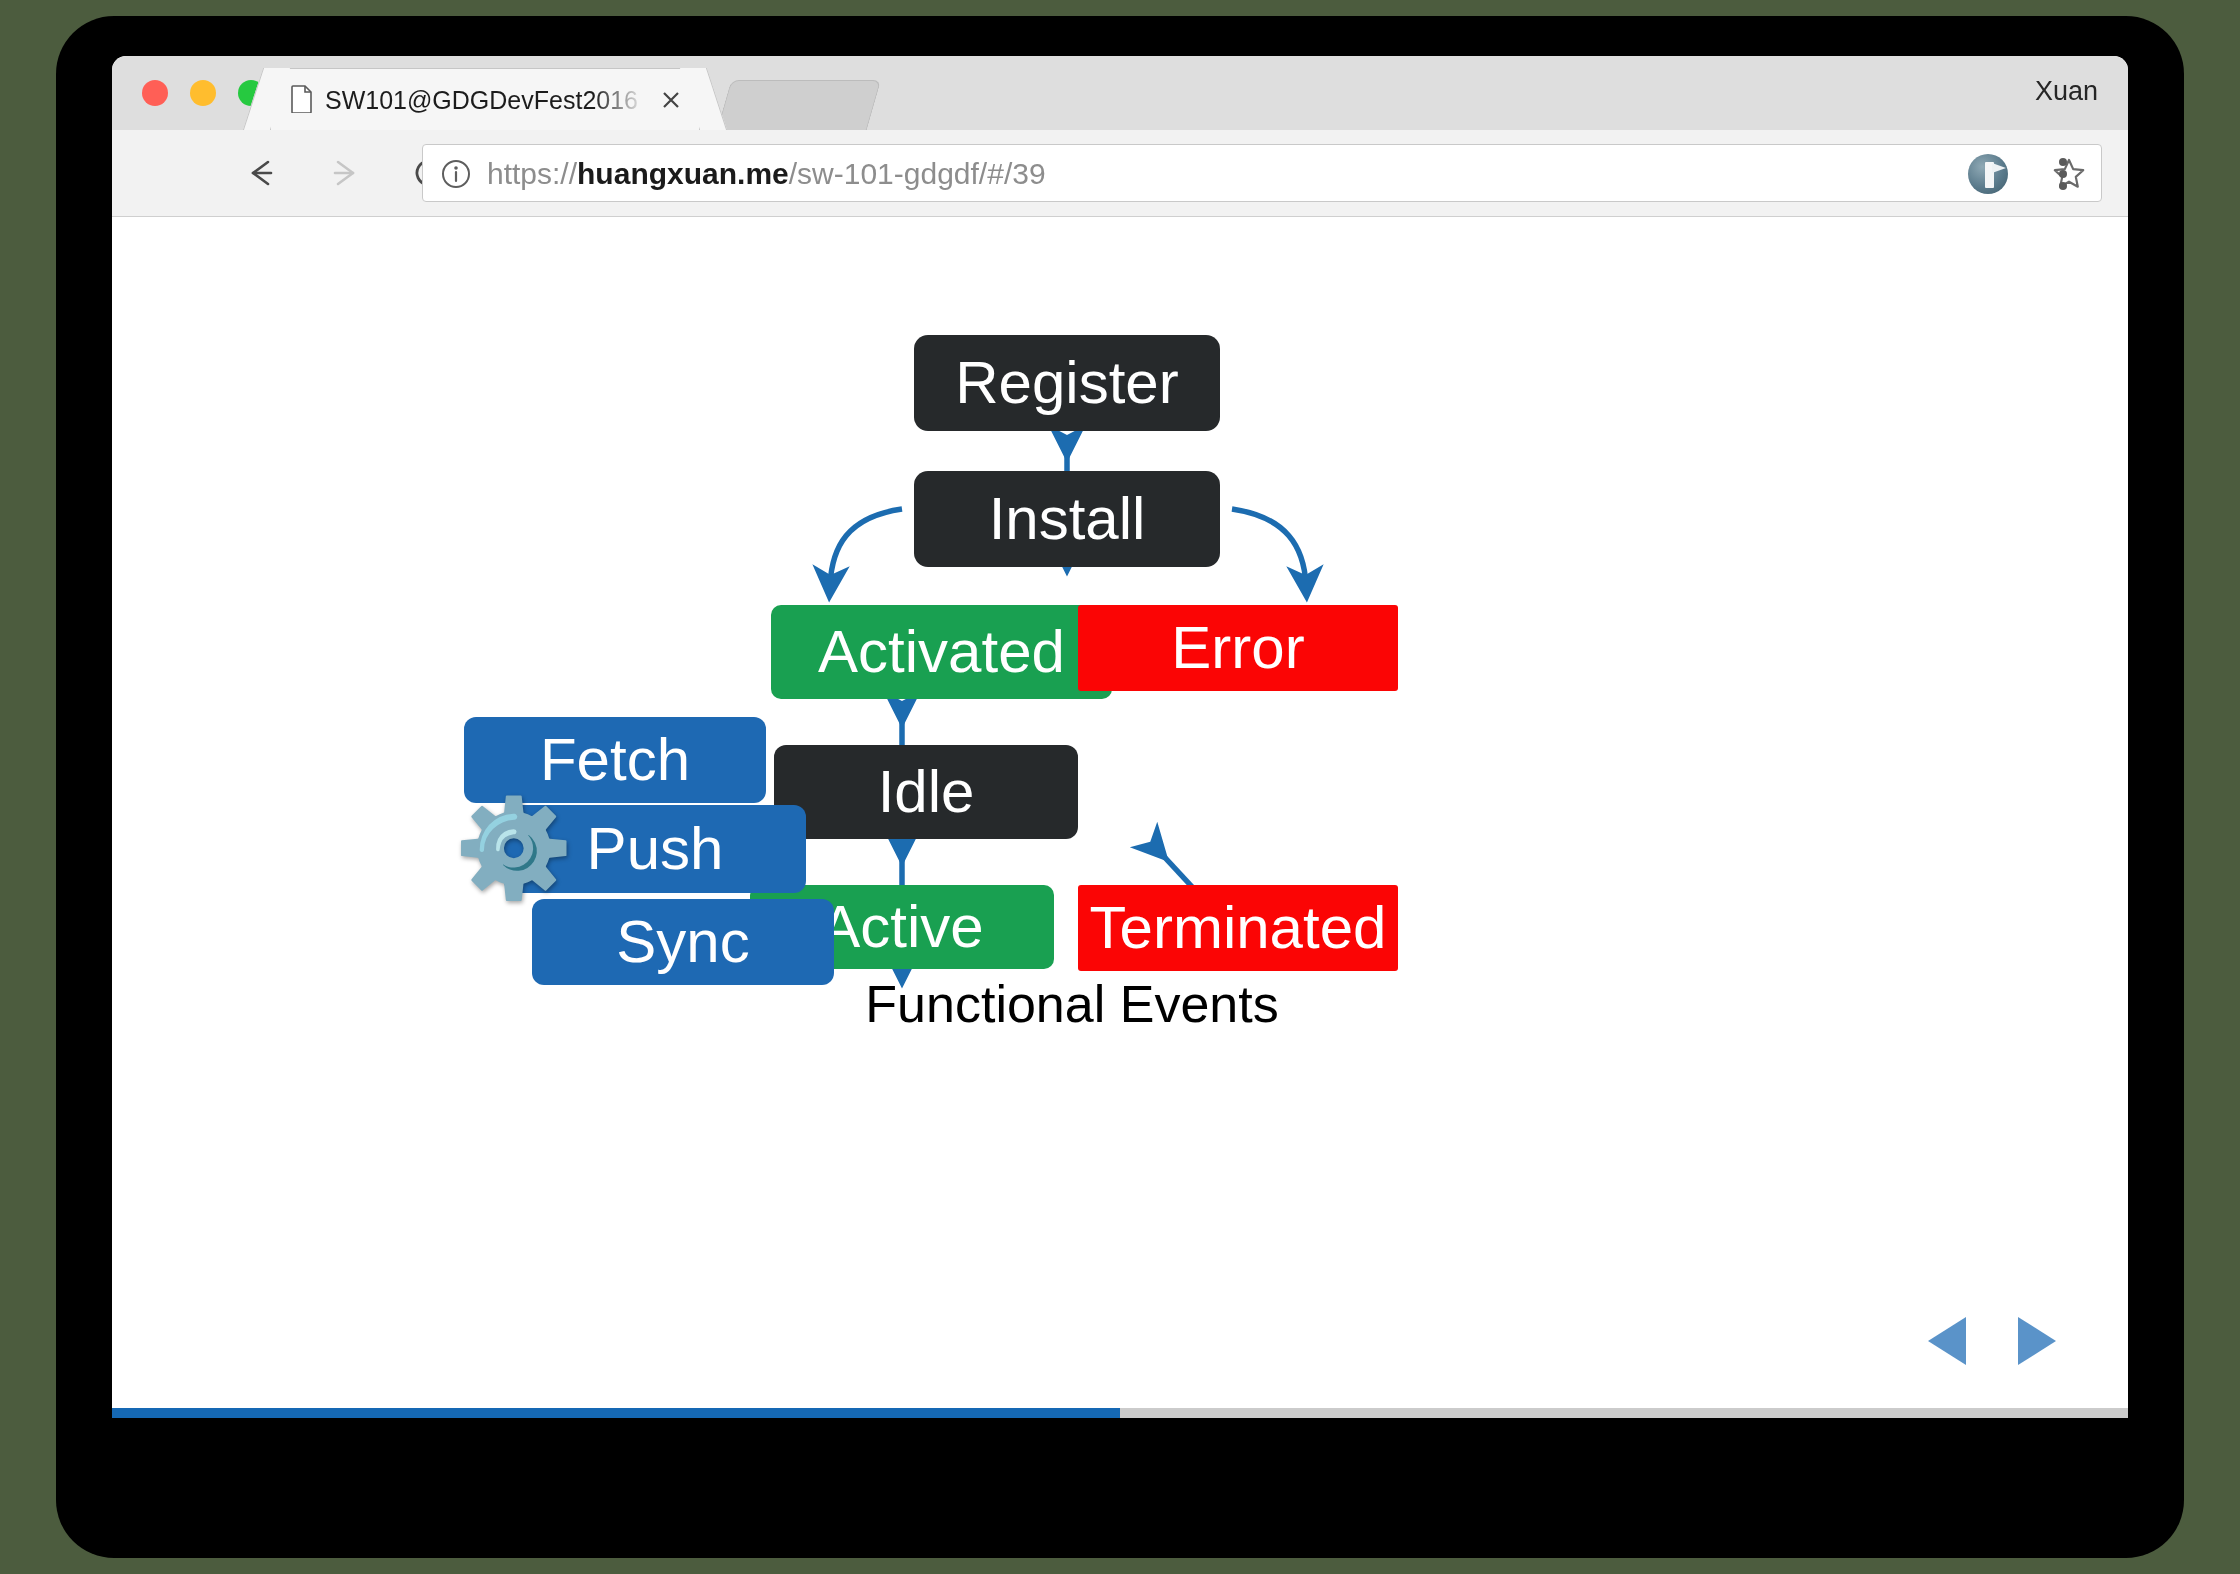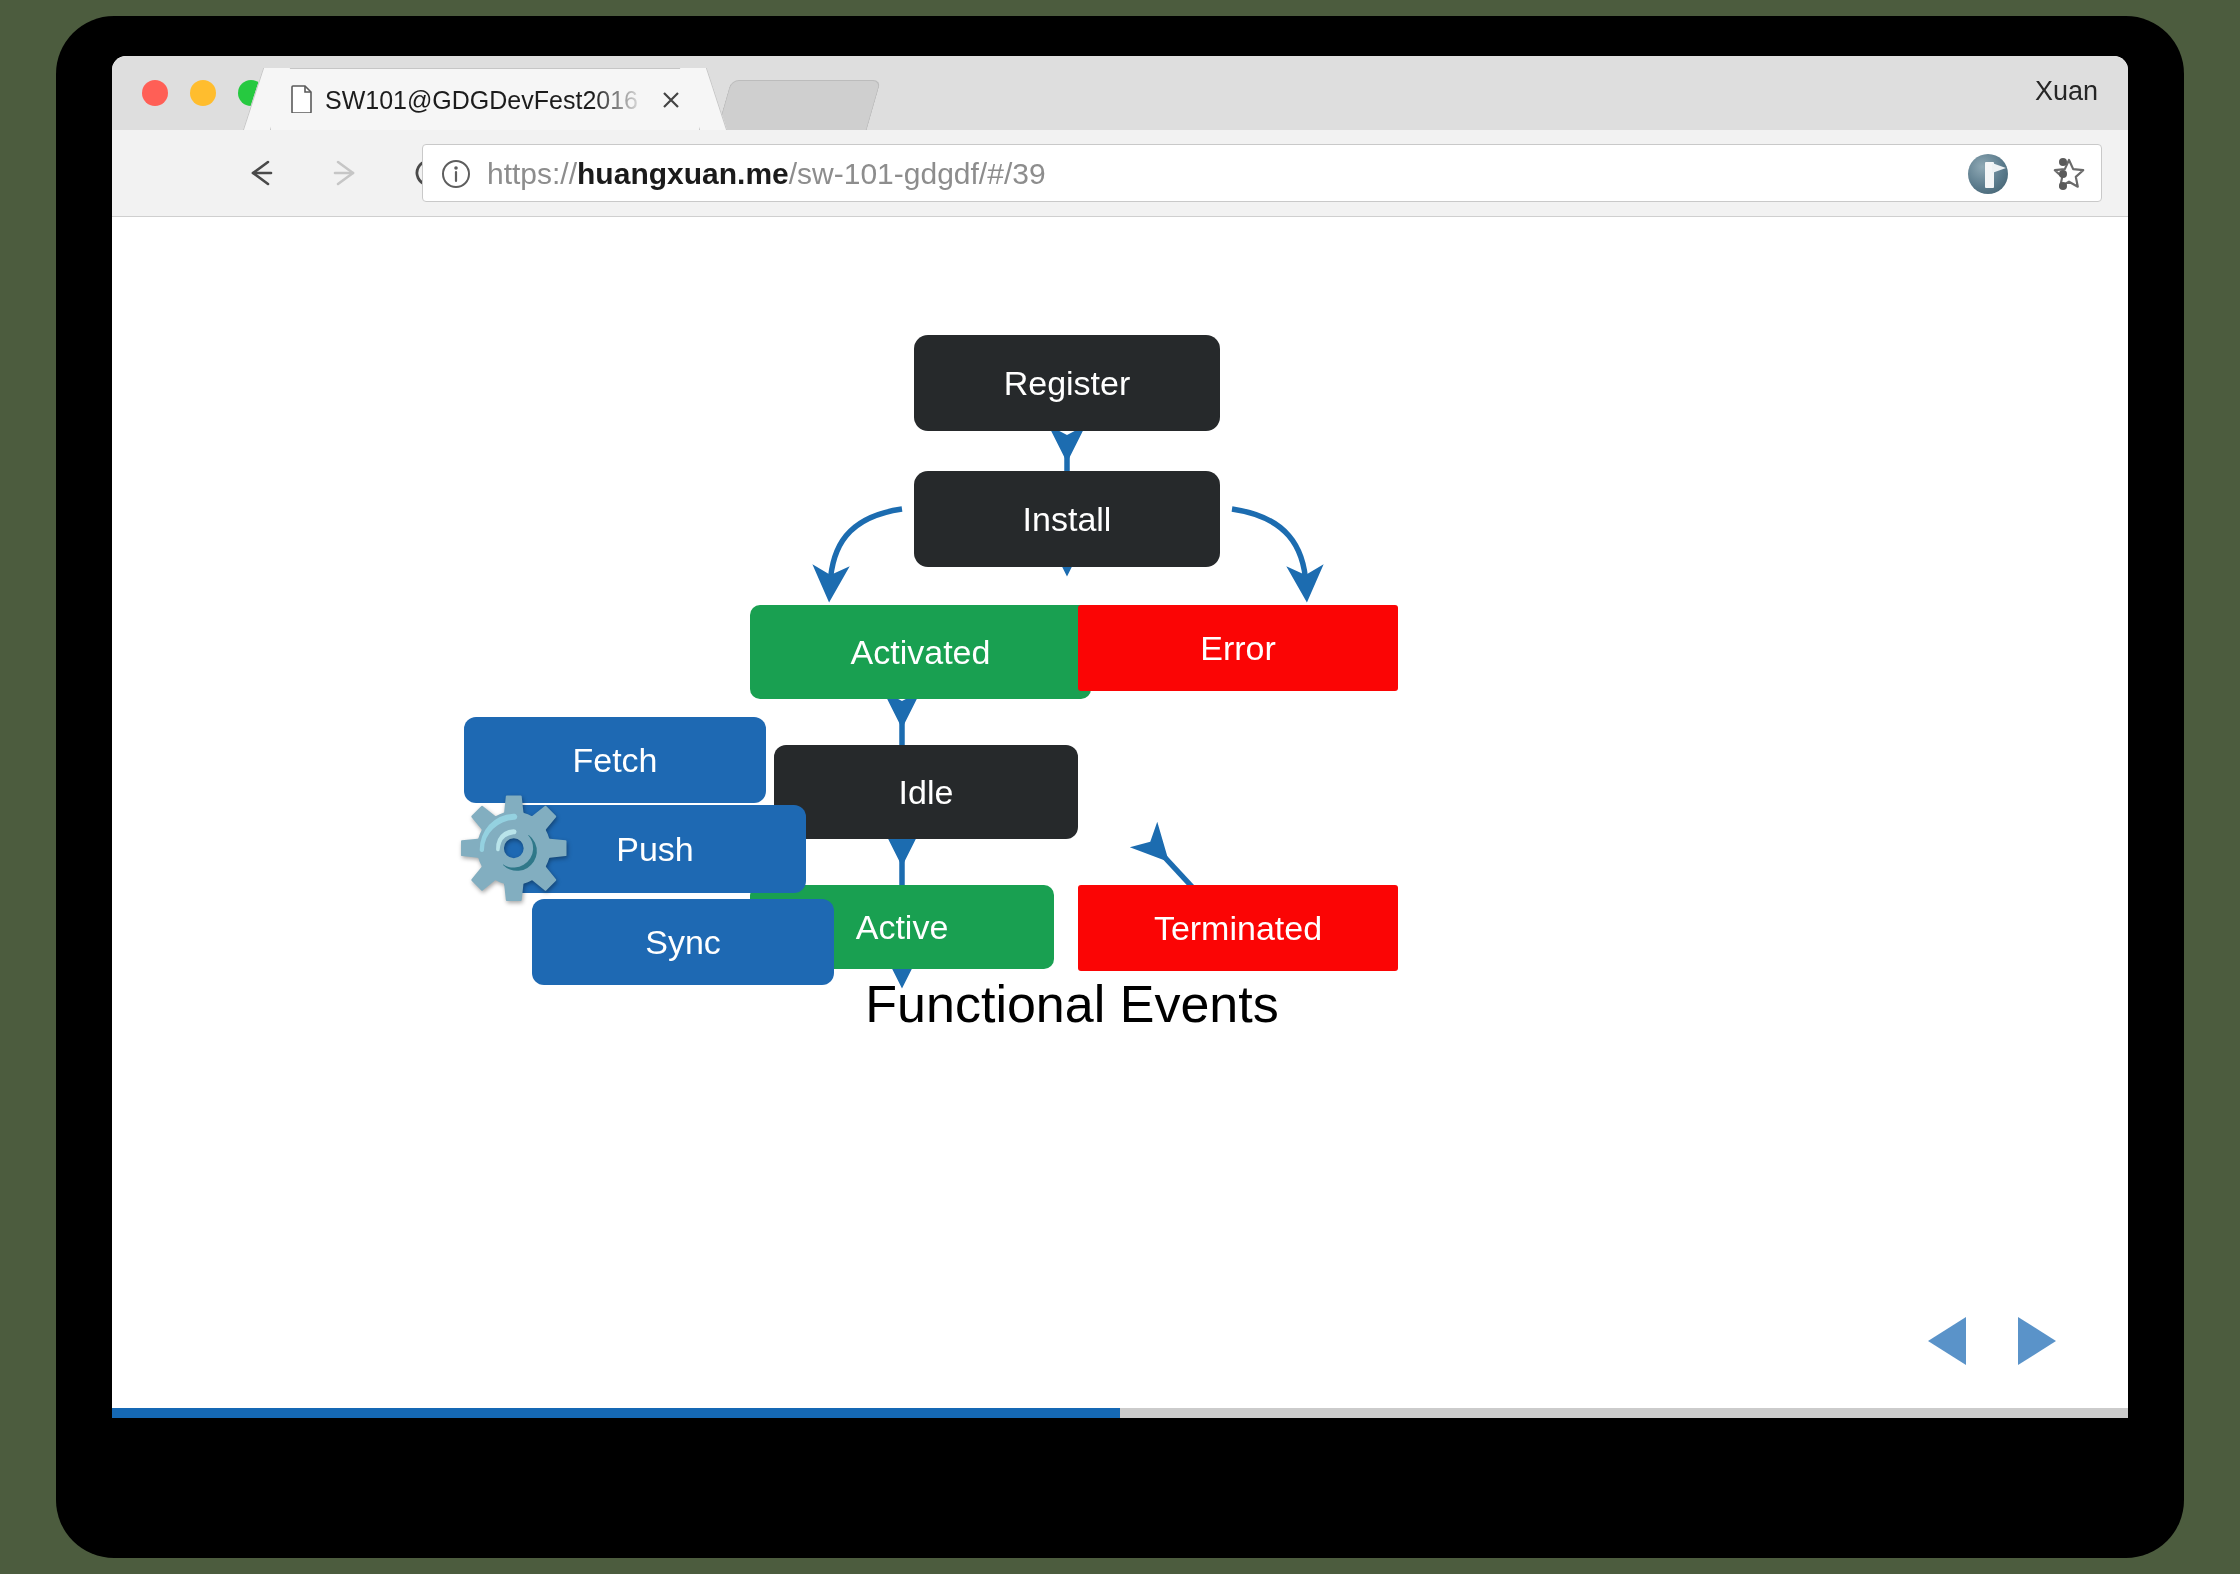--- a/index.html
+++ b/index.html
@@ -268,33 +268,33 @@
     width: 2016px;
     height: 1202px;
   }
 
   .node {
     position: absolute;
     display: flex;
     align-items: center;
     justify-content: center;
     color: #ffffff;
-    font-size: 34px;
+    font-size: 60px;
     line-height: 1;
     white-space: nowrap;
     box-sizing: border-box;
   }
   .node-dark   { background: #26292b; border-radius: 12px; }
   .node-green  { background: #19a051; border-radius: 10px; }
   .node-red    { background: #fb0505; border-radius: 3px; }
   .node-blue   { background: #1e69b3; border-radius: 12px; }
 
   #node-register  { left: 802px; top: 118px;  width: 306px; height: 96px;  border-radius: 14px; }
   #node-install   { left: 802px; top: 254px;  width: 306px; height: 96px;  border-radius: 14px; }
-  #node-activated { left: 638px; top: 388px;  width: 341px; height: 94px;  }
+  #node-activated { left: 659px; top: 388px;  width: 341px; height: 94px;  }
   #node-error     { left: 966px; top: 388px;  width: 320px; height: 86px;  }
   #node-idle      { left: 662px; top: 528px;  width: 304px; height: 94px;  }
   #node-active    { left: 638px; top: 668px;  width: 304px; height: 84px;  }
   #node-terminated{ left: 966px; top: 668px;  width: 320px; height: 86px;  }
 
   #node-fetch { left: 352px; top: 500px; width: 302px; height: 86px; }
   #node-push  { left: 392px; top: 588px; width: 302px; height: 88px; }
   #node-sync  { left: 420px; top: 682px; width: 302px; height: 86px; }
 
   #gear-icon {

